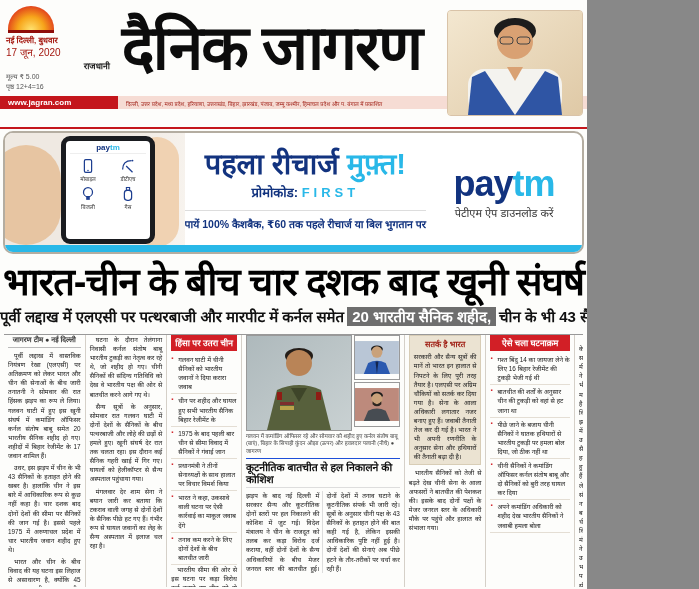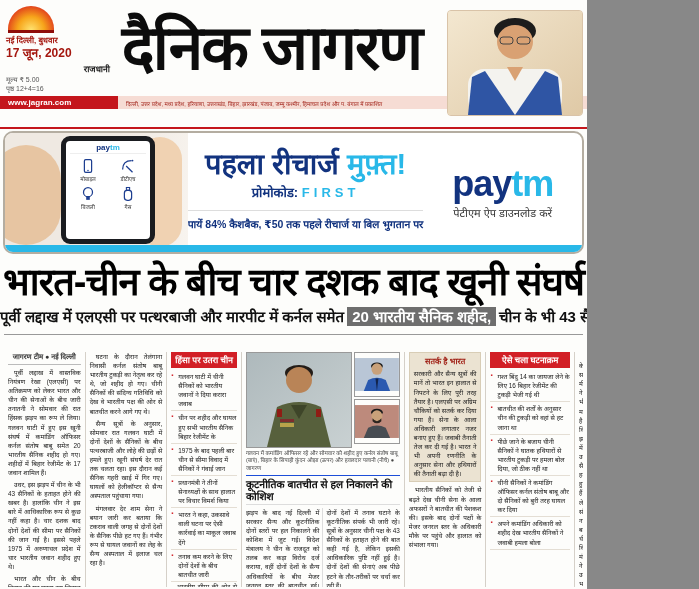--- a/index.html
+++ b/index.html
@@ -4,21 +4,21 @@
 <style>
   html,body{margin:0;padding:0;background:#888;}
   .page{position:relative;width:587px;height:589px;background:#fdfdfb;overflow:hidden;
         font-family:"Liberation Sans","DejaVu Sans",sans-serif;color:#111;}
   
   .mast-left{position:absolute;left:6px;top:6px;width:104px;line-height:1.3;}
   .sun{width:46px;height:24px;border-radius:46px 46px 0 0;
        background:radial-gradient(circle at 50% 100%,#ffe371 0%,#f7a51b 40%,#e2441c 72%,#b8120e 100%);
        border-bottom:3px solid #8f0d0a;margin:0 0 3px 2px;}
   .ed1{font-size:8px;font-weight:bold;color:#a4170f;}
-  .ed2{font-size:12px;font-weight:bold;color:#a4170f;}
+  .ed2{font-size:10px;font-weight:normal;color:#a4170f;}
   .ed3{font-size:8.5px;font-weight:bold;color:#222;margin-top:2px;text-align:right;}
   .ed4,.ed5{font-size:7px;color:#555;}
   .mast-title{position:absolute;left:104px;right:148px;top:0;height:94px;line-height:96px;
        text-align:center;font-size:62px;font-weight:900;letter-spacing:-2px;color:#0c0c0c;white-space:nowrap;}
   .mast-photo{position:absolute;right:4px;top:10px;width:134px;height:104px;z-index:6;
        border:1px solid #d9c3a8;border-radius:4px;overflow:hidden;background:#ecdcc2;}
   
   .strip-pub{position:absolute;top:96px;left:0;right:0;height:13px;display:flex;}
   .pub-web{width:110px;background:#c4161c;color:#fff;font-size:8px;font-weight:bold;padding:2px 0 0 8px;}
   .pub-list{flex:1;background:#f6dcd4;color:#a12218;font-size:5.5px;padding:4px 0 0 8px;
@@ -55,21 +55,21 @@
   .ad-dl{font-size:11px;color:#333;margin-top:3px;}
   .ad-bar{position:absolute;bottom:0;left:0;right:0;height:7px;background:#29b8e8;}
   
   .headline{position:absolute;top:254px;left:0;right:0;text-align:center;font-size:38px;
       font-weight:900;letter-spacing:-1px;color:#000;white-space:nowrap;}
   .subhead{position:absolute;top:306px;left:0;right:0;text-align:center;font-size:15px;
       font-weight:bold;color:#111;white-space:nowrap;}
   .subhead .hl{background:#6e6e6e;color:#fff;padding:1px 5px;margin:0 3px;}
   
   .bodygrid{position:absolute;top:334px;left:4px;right:4px;bottom:2px;border-top:1px solid #999;
-      display:flex;padding-top:17px;}
+      display:flex;padding-top:0;}
   .col{padding:0 4px;font-size:6.4px;line-height:1.42;text-align:justify;color:#222;
       border-left:1px solid #d5d0c8;overflow:hidden;}
   .col:first-child{border-left:none;}
   .c1{width:84px;} .c2{width:84px;} .c3{width:76px;} .c4{width:178px;} .c5{width:92px;} .c6{width:84px;} .c7{flex:1;}
   .col p{margin:0 0 3px;text-indent:6px;}
   .byline{font-weight:bold;text-align:center;font-size:7px;text-indent:0;color:#333;
       border-bottom:1px solid #bbb;padding-bottom:2px;margin-bottom:3px;}
   .rbox-h{background:#d21f26;color:#fff;font-weight:bold;font-size:8.5px;text-align:center;
       padding:2px 2px;margin-bottom:2px;}
   .blist{list-style:none;margin:0;padding:0;}
@@ -172,21 +172,21 @@
     </div>
     <div class="ad-center">
       <div class="ad-h1">
         <span>पहला रीचार्ज</span>
         <span class="accent">मुफ़्त!</span>
       </div>
       <div class="ad-promo">
         <span>प्रोमोकोड:</span>
         <span class="code">FIRST</span>
       </div>
-      <div class="ad-offer">पायें 84% कैशबैक, ₹50 तक पहले रीचार्ज या बिल भुगतान पर</div>
+      <div class="ad-offer">पायें 100% कैशबैक, ₹60 तक पहले रीचार्ज या बिल भुगतान पर</div>
     </div>
     <div class="ad-right">
       <div class="paytm-logo">
         <span>pay</span><span class="tm">tm</span>
       </div>
       <div class="ad-dl">पेटीएम ऐप डाउनलोड करें</div>
     </div>
     <div class="ad-bar"></div>
   </div>
 

